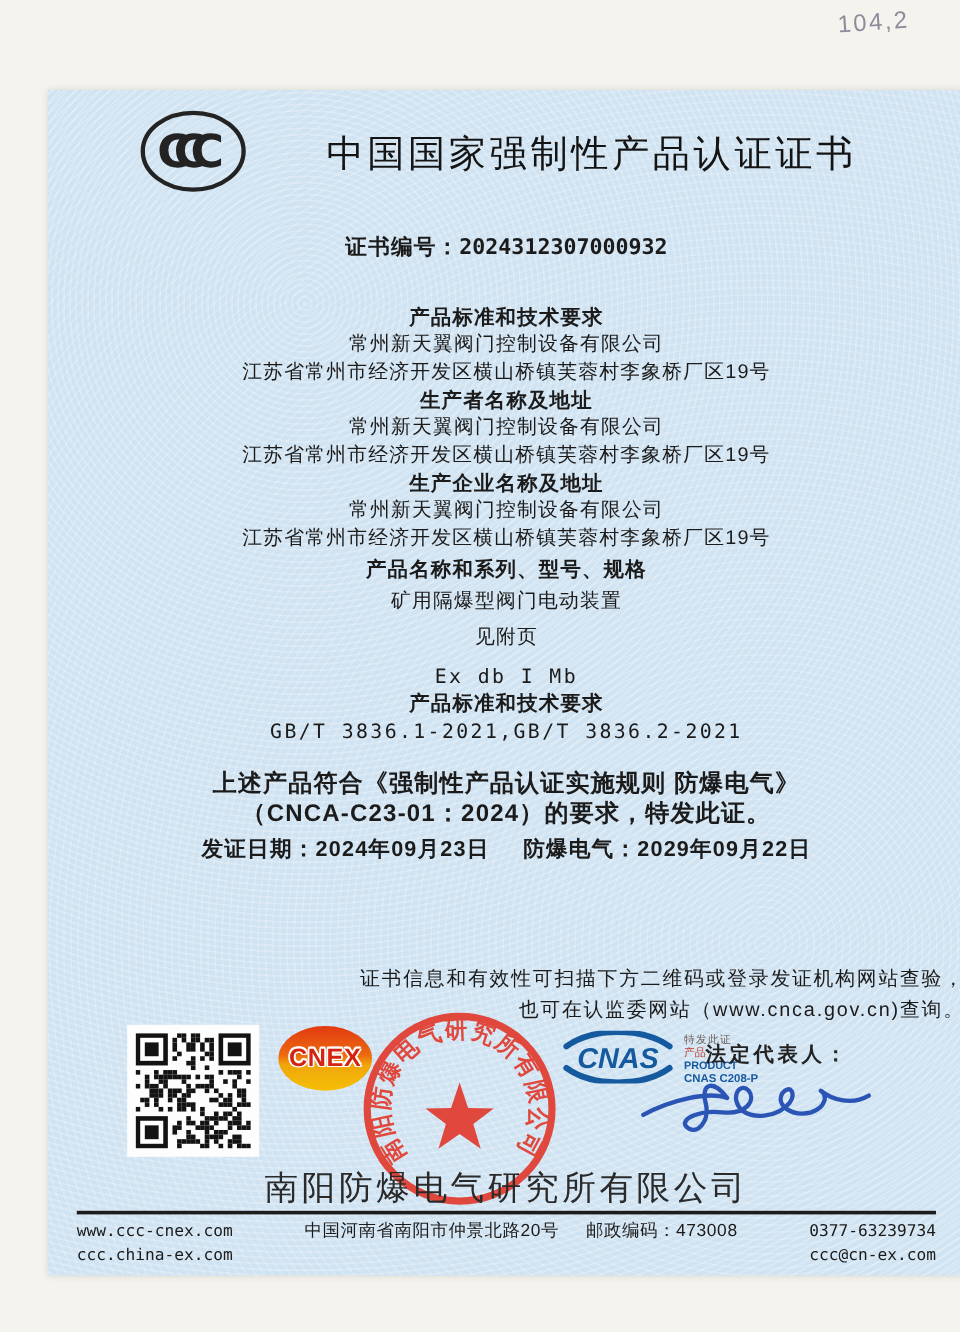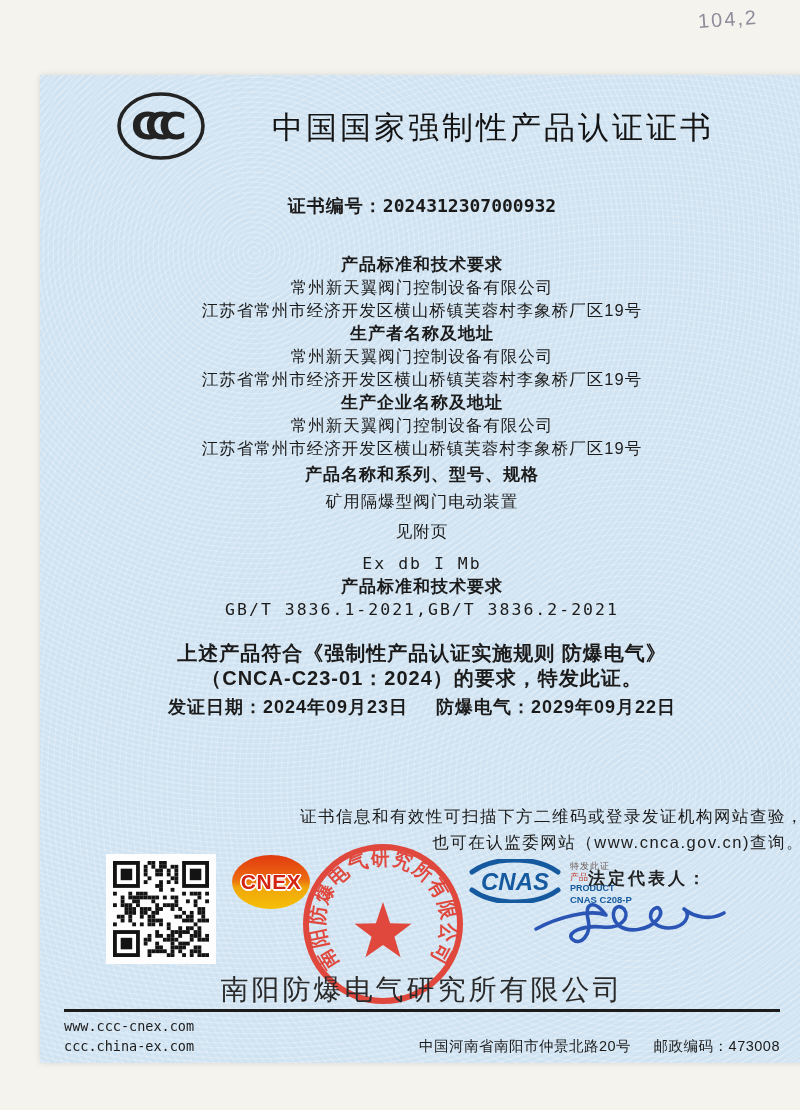--- a/index.html
+++ b/index.html
@@ -84,21 +84,21 @@
     text-align:center;
   }
   .signature { position:absolute; left:492px; top:814px; }
   .footer-org {
     position:absolute; top:896px; width:100%; text-align:center;
     font-size:28px; color:#2a2a2a; letter-spacing:3px;
   }
   .footer-rule { position:absolute; top:934px; left:24px; right:24px; height:3px; background:#1c1c1c; }
   .footer-row {
     position:absolute; top:941px; left:24px; right:24px;
-    display:flex; align-items:flex-end; justify-content:space-between;
+    display:flex; align-items:flex-start; justify-content:space-between;
   }
   .f-web { font-size:13.5px; line-height:20px; font-family:"DejaVu Sans Mono", monospace; }
   .f-addr { font-size:14.5px; letter-spacing:0.5px; }
   .f-addr .pc { margin-left:18px; }
   .f-contact { font-size:13.5px; line-height:20px; text-align:center; font-family:"DejaVu Sans Mono", monospace; }
 </style>
 </head>
 <body>
 
 <div class="scan-note">104,2</div>
@@ -394,15 +394,19 @@
 
   <div class="footer-row">
     <div class="f-web">
       <div>www.ccc-cnex.com</div>
       <div>ccc.china-ex.com</div>
     </div>
     <div class="f-addr">
       <span>中国河南省南阳市仲景北路20号</span>
       <span class="pc">邮政编码：473008</span>
     </div>
+    <div class="f-contact">
+      <div>0377-63239734</div>
+      <div>ccc@cn-ex.com</div>
+    </div>
   </div>
 
 </div>
 
 </body></html>

